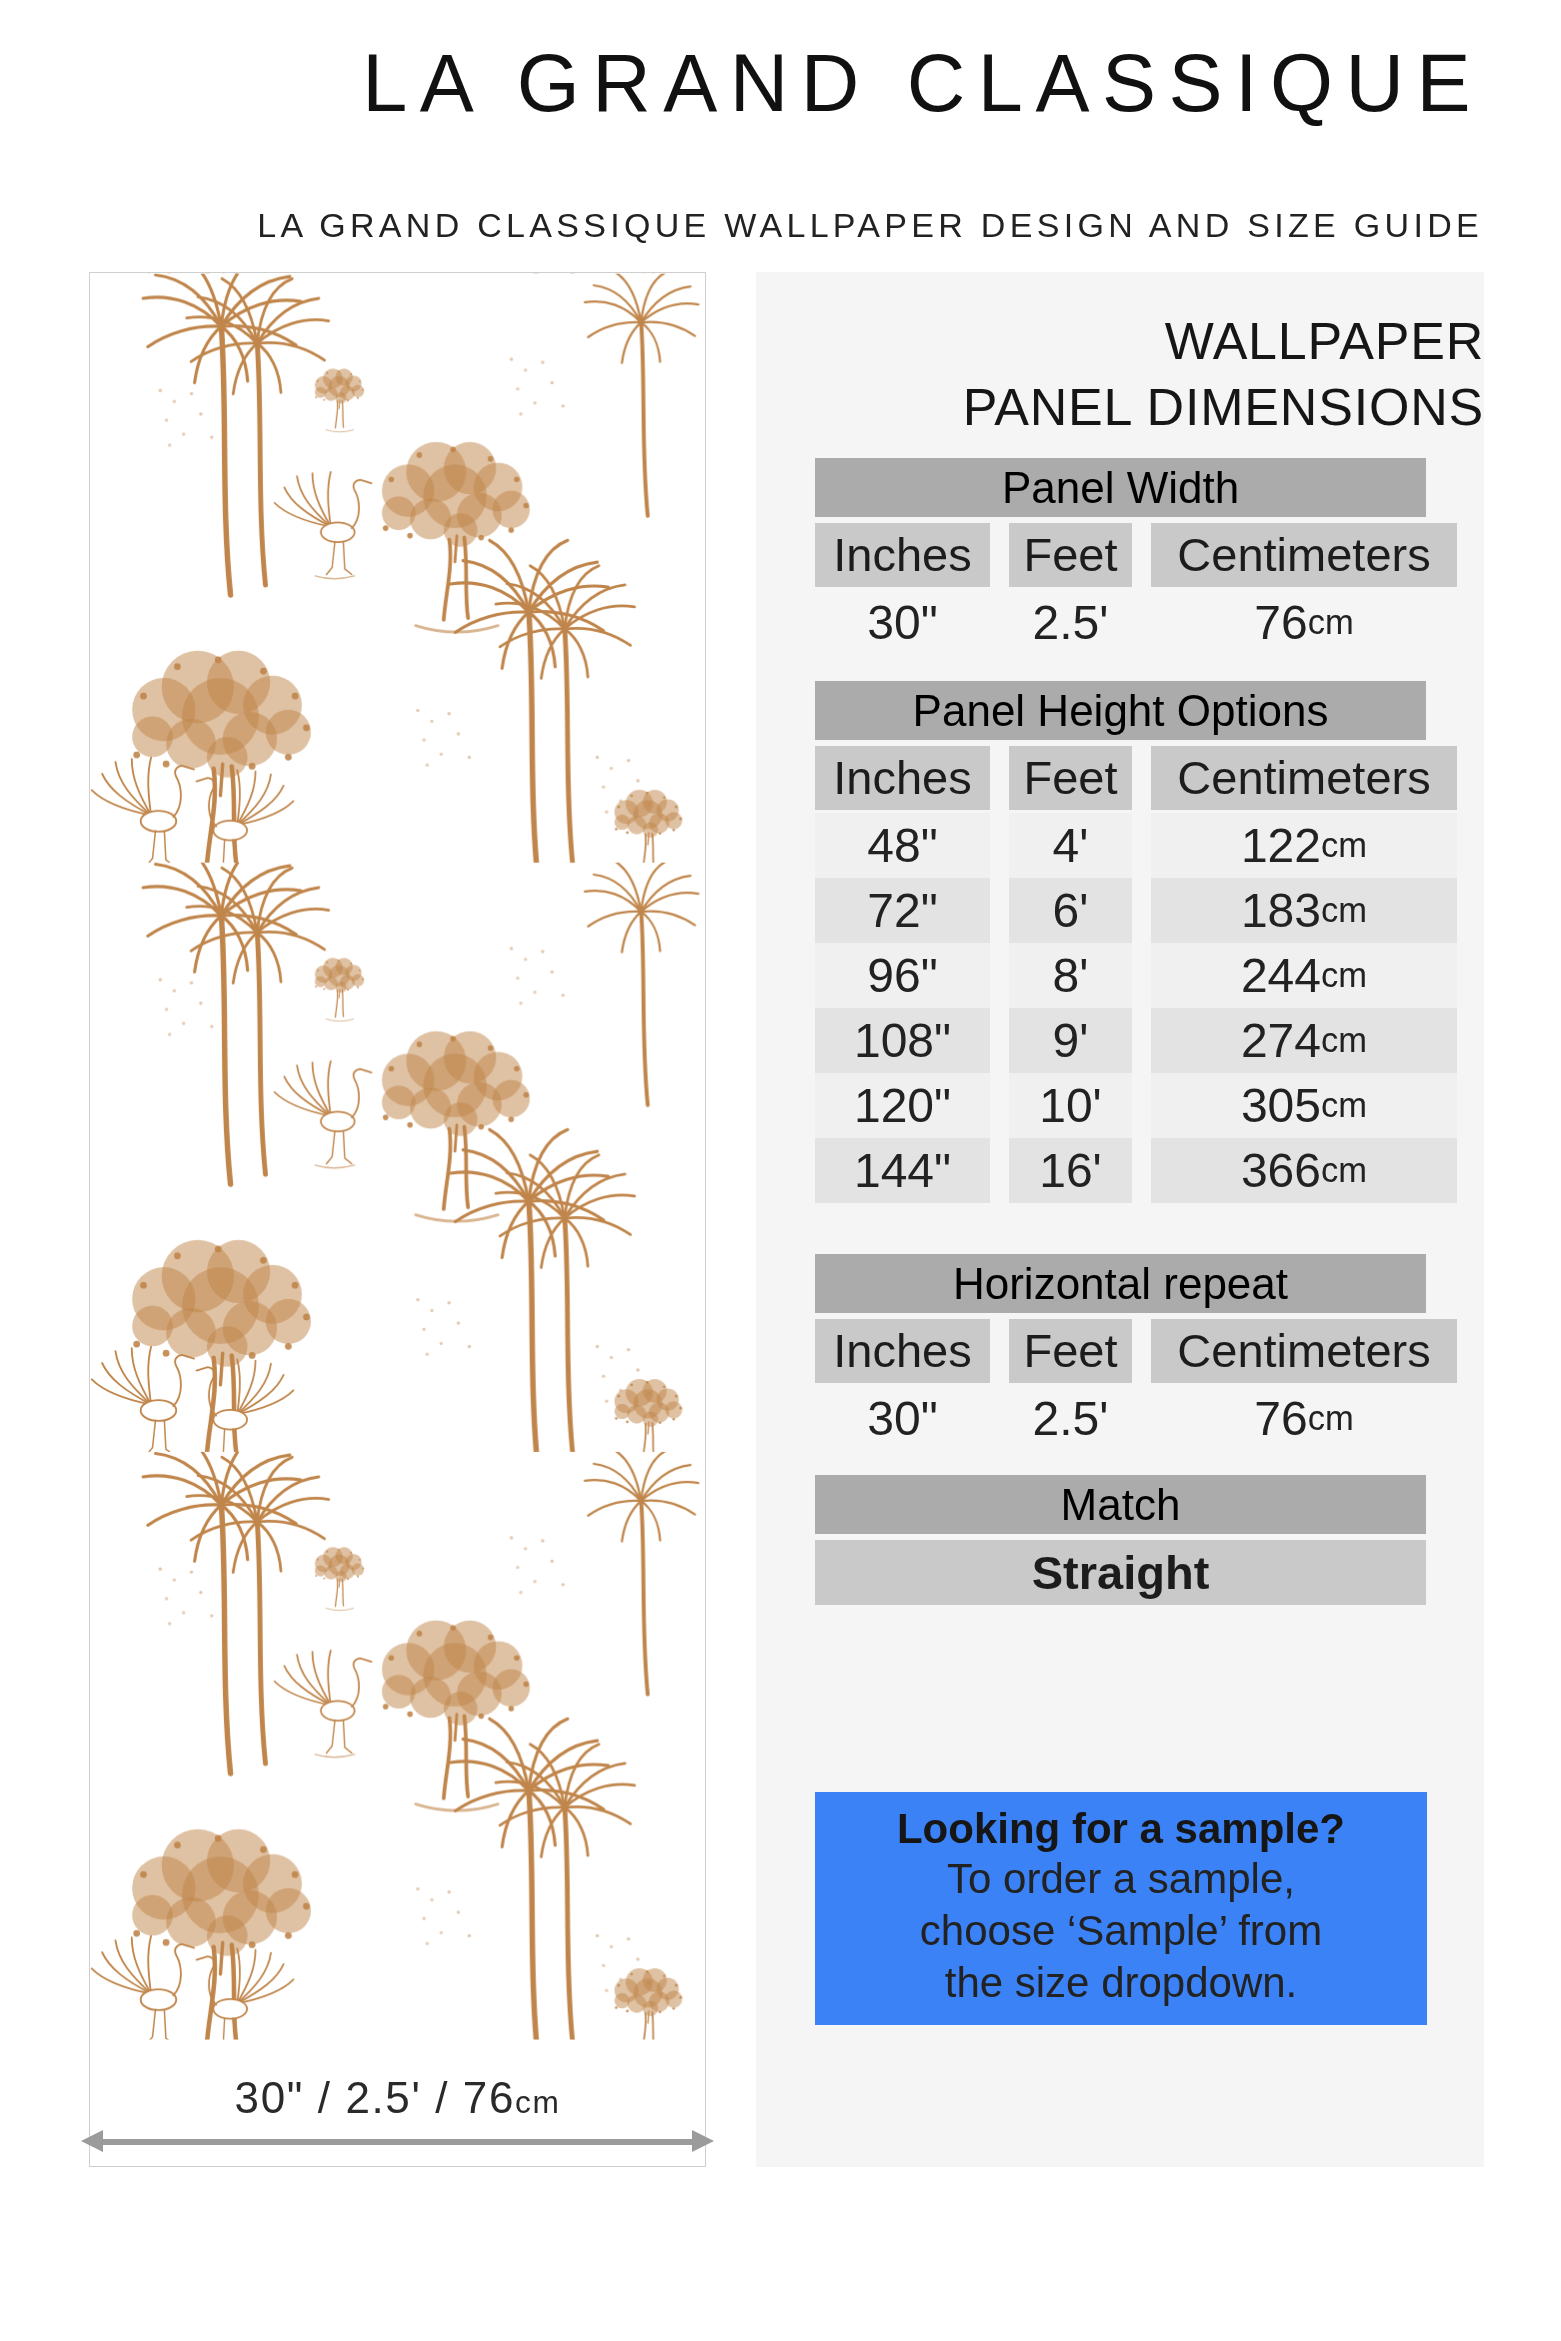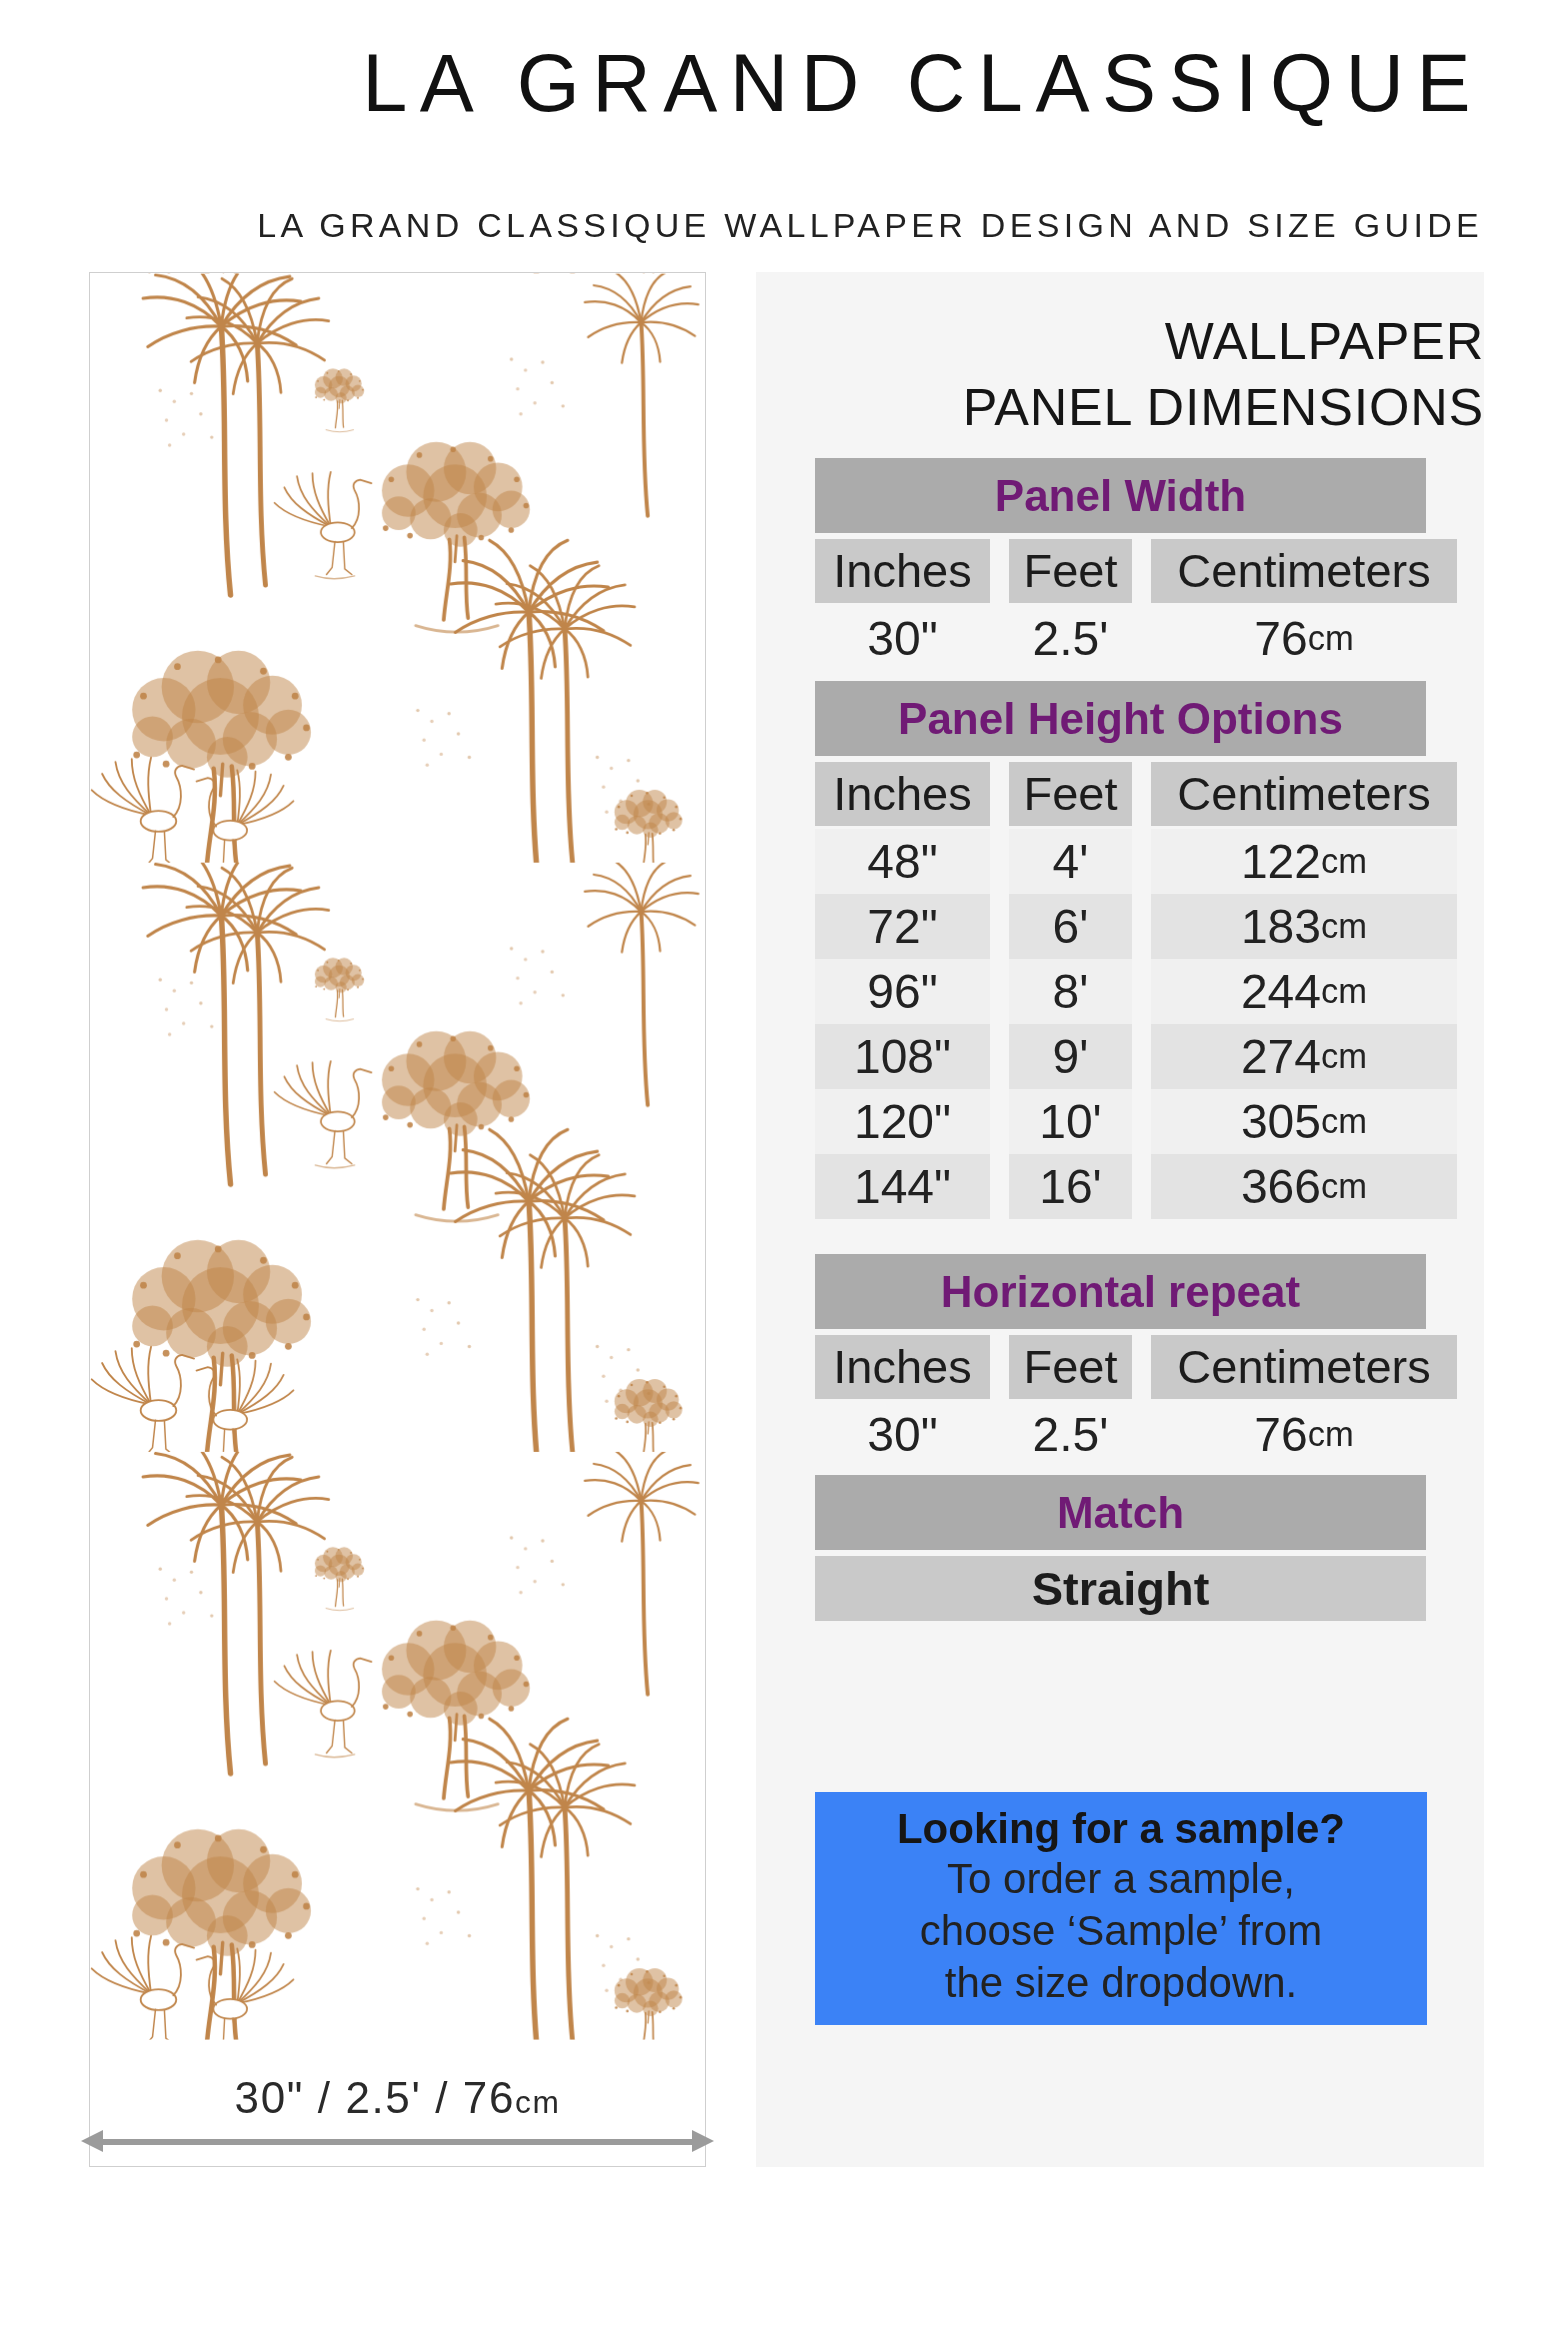--- a/index.html
+++ b/index.html
@@ -43,22 +43,22 @@
   .panel-heading{
     position:absolute;top:36px;left:0;right:0;text-align:right;
     font-size:52px;font-weight:400;letter-spacing:0.8px;line-height:66px;color:#161616;
   }
   .sec{position:absolute;left:59px;width:611px;}
   .sec-pw{top:186px;}
   .sec-pho{top:409px;}
   .sec-hr{top:982px;}
   .sec-match{top:1203px;}
   .bar{
-    height:75px;background:#ababab;display:flex;align-items:center;justify-content:center;
-    font-size:44px;font-weight:700;color:#701a75;margin-bottom:5.5px;
+    height:59px;background:#ababab;display:flex;align-items:center;justify-content:center;
+    font-size:44px;font-weight:400;color:#000000;margin-bottom:5.5px;
   }
   .hdr-row,.data-row{display:grid;grid-template-columns:175px 123px 306px;column-gap:19px;}
   .hdr-row{margin-bottom:3.9px;}
   .hdr-row .cell{
     height:64px;background:#c9c9c9;display:flex;align-items:center;justify-content:center;
     font-size:47px;font-weight:400;color:#1c1c1c;
   }
   .data-row .cell{
     height:65px;display:flex;align-items:center;justify-content:center;
     font-size:48px;font-weight:300;color:#222;

